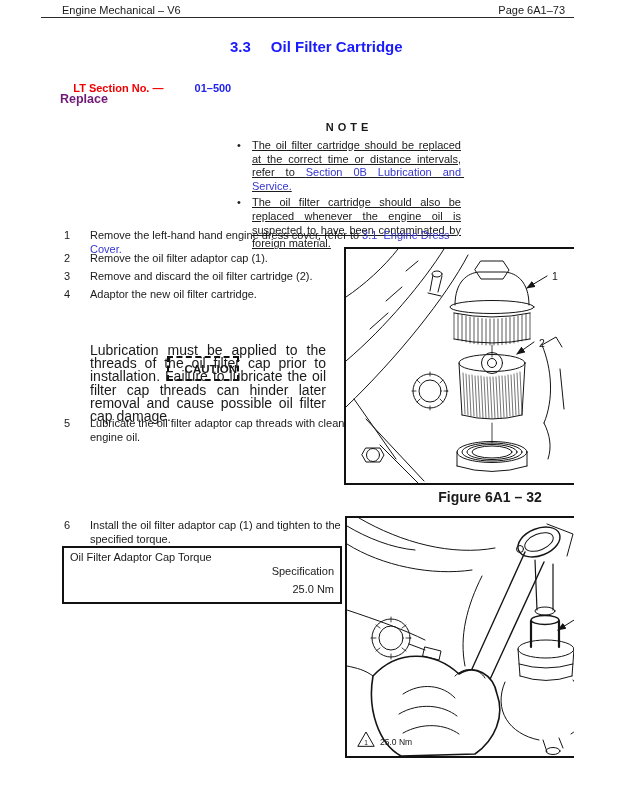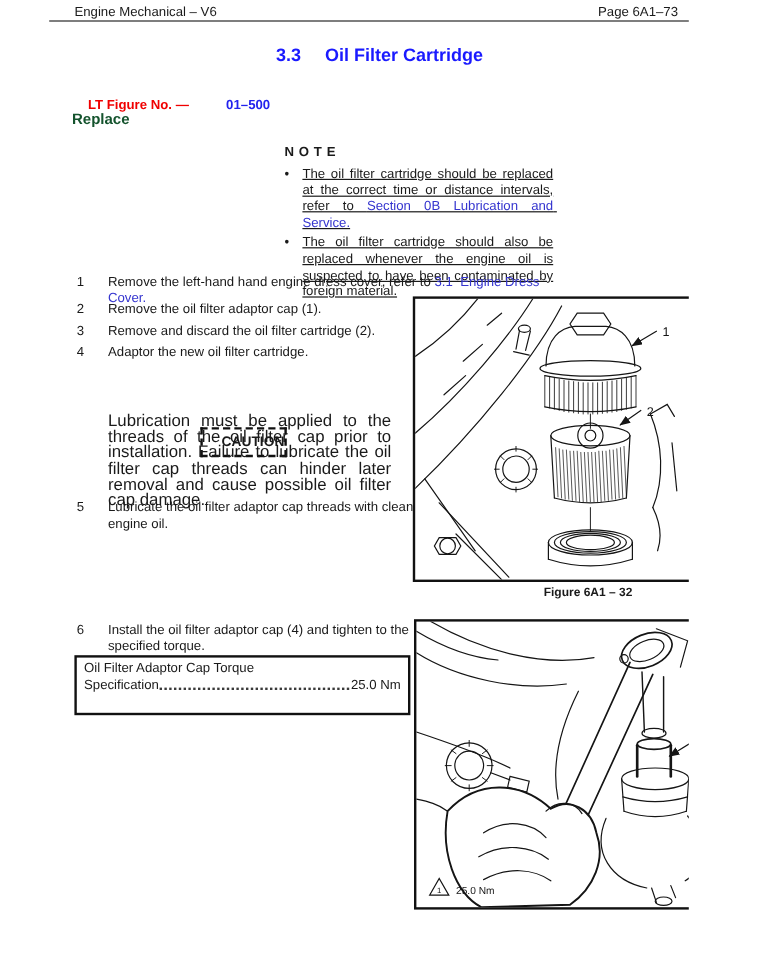--- a/index.html
+++ b/index.html
@@ -9,24 +9,24 @@
   }
   .hdr-left  { position:absolute; left:62px;  top:4px; font-size:11px; }
   .hdr-right { position:absolute; right:9px;  top:4px; font-size:11px; }
   .hdr-rule  { position:absolute; left:41px; top:17px; width:588px; border-top:1.5px solid #2a2a2a; }
 
   .title { position:absolute; left:230px; top:38px; font-size:15px; font-weight:bold; color:#1a1aff; white-space:nowrap; }
   .title-num { margin-right:20px;margin-top:24px; }
 
   .lt-line { position:absolute; left:61px; top:70px; font-size:11px; font-weight:bold; color:#f00000; white-space:pre-wrap; }
   .lt-value { color:#2222ee;margin-left:28px; }
-  .replace { position:absolute; left:60px; top:92px; font-size:12.5px; font-weight:bold; color:#14532d; }
+  .replace { position:absolute; left:60px; top:92px; font-size:12.5px; font-weight:bold; color:#701a75; }
 
   .note { position:absolute; left:237px; top:121px; width:224px; font-size:11px; line-height:13.8px; }
-  .note-title { text-align:left; font-weight:bold; letter-spacing:4px; margin-bottom:4px; }
+  .note-title { text-align:center; font-weight:bold; letter-spacing:4px; margin-bottom:4px; }
   .bullet-row { display:flex; margin-top:2px; }
   .bullet-glyph { width:15px; flex:none; }
   .bullet-text { flex:1; text-align:justify;text-decoration:underline; }
 
   .link { color:#3535cf; white-space:pre-wrap; cursor:pointer; text-decoration:none; }
 
   .step { position:absolute; left:64px; display:flex; font-size:11px; line-height:13.5px; }
   .step-num  { width:26px; flex:none; }
   .step-text { flex:1; }
   .step-1 { top:229px; width:420px; }
@@ -41,48 +41,48 @@
     border:2.5px dashed #111; display:flex; align-items:center; justify-content:flex-end;
     font-weight:bold; font-size:11.5px;margin-top:48px;
   }
   .caution-text {
     position:absolute; left:90px; top:344px; width:236px;
     font-size:14px; font-weight:normal; line-height:13.2px; text-align:justify;
   }
 
   .spec-table {
     position:absolute; left:62px; top:546px; width:264px;
-    border:2px solid #111; padding:3px 6px 16px; font-size:11px; line-height:13.5px; background:#fff;
+    border:2px solid #111; padding:3px 6px 5px; font-size:11px; line-height:13.5px; background:#fff;
   }
-  .spec-row2 { display:flex; align-items:flex-end; }
+  .spec-row2 { display:flex; align-items:flex-end;flex-direction:column; }
   .leader { flex:1; border-bottom:2px dotted #3a3a3a; margin:0 1px 3px 1px; }
 
   .figure { position:absolute; border:2px solid #111; background:#fff; }
   .figure-1 { left:344px; top:247px; width:288px; height:234px; }
   .figure-2 { left:345px; top:516px; width:286px; height:238px; }
   .figure svg { width:100%; height:100%; display:block; }
-  .fig-caption { position:absolute; text-align:center; font-weight:bold; font-size:10px; }
+  .fig-caption { position:absolute; text-align:center; font-weight:bold; font-size:14px; }
   .fig1-caption { left:344px; top:489px; width:292px; }
   .fig2-caption { left:345px; top:761px; width:290px; }
 </style>
 </head>
 <body>
 
 <div class="page">
 
   <div class="hdr-left">Engine Mechanical – V6</div>
   <div class="hdr-right">Page 6A1–73</div>
   <div class="hdr-rule"></div>
 
   <div class="title">
     <span class="title-num">3.3</span><span>Oil Filter Cartridge</span>
   </div>
 
   <div class="lt-line">
-    <span>LT Figure No. — </span><span class="lt-value">01–500</span>
+    <span>LT Section No. — </span><span class="lt-value">01–500</span>
   </div>
 
   <div class="replace">Replace</div>
 
   <div class="note">
     <div class="note-title">NOTE</div>
     <div class="bullet-row">
       <span class="bullet-glyph">•</span>
       <span class="bullet-text"><span>The oil filter cartridge should be replaced at the correct time or distance intervals, refer to </span><a class="link">Section 0B Lubrication and Service.</a></span>
     </div>
@@ -113,21 +113,21 @@
     <span>CAUTION</span>
   </div>
   <div class="caution-text">Lubrication must be applied to the threads of the oil filter cap prior to installation. Failure to lubricate the oil filter cap threads can hinder later removal and cause possible oil filter cap damage.</div>
 
   <div class="step step-5">
     <span class="step-num">5</span>
     <span class="step-text">Lubricate the oil filter adaptor cap threads with clean engine oil.</span>
   </div>
   <div class="step step-6">
     <span class="step-num">6</span>
-    <span class="step-text">Install the oil filter adaptor cap (4) and tighten to the specified torque.</span>
+    <span class="step-text">Install the oil filter adaptor cap (1) and tighten to the specified torque.</span>
   </div>
 
   <div class="spec-table">
     <div>Oil Filter Adaptor Cap Torque</div>
     <div class="spec-row2">
       <span>Specification</span>
       <span class="leader"></span>
       <span>25.0 Nm</span>
     </div>
   </div>

